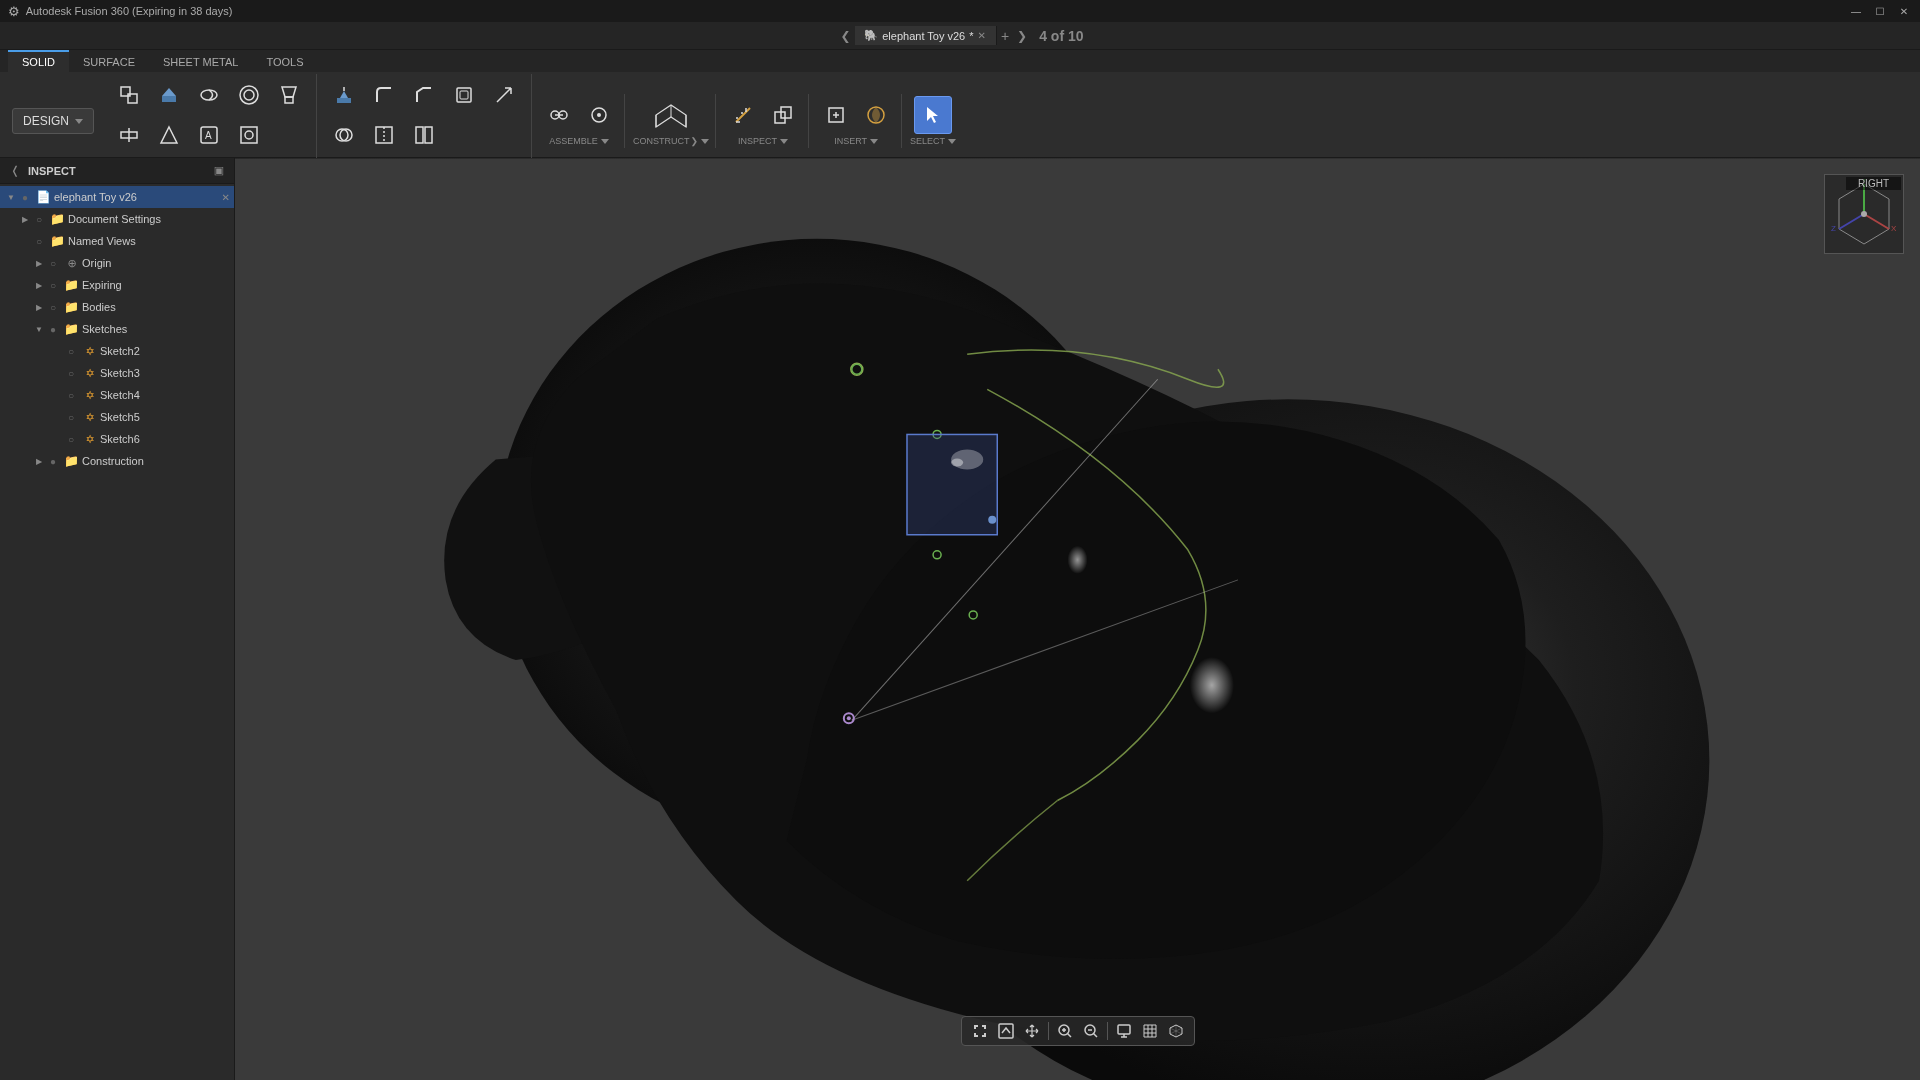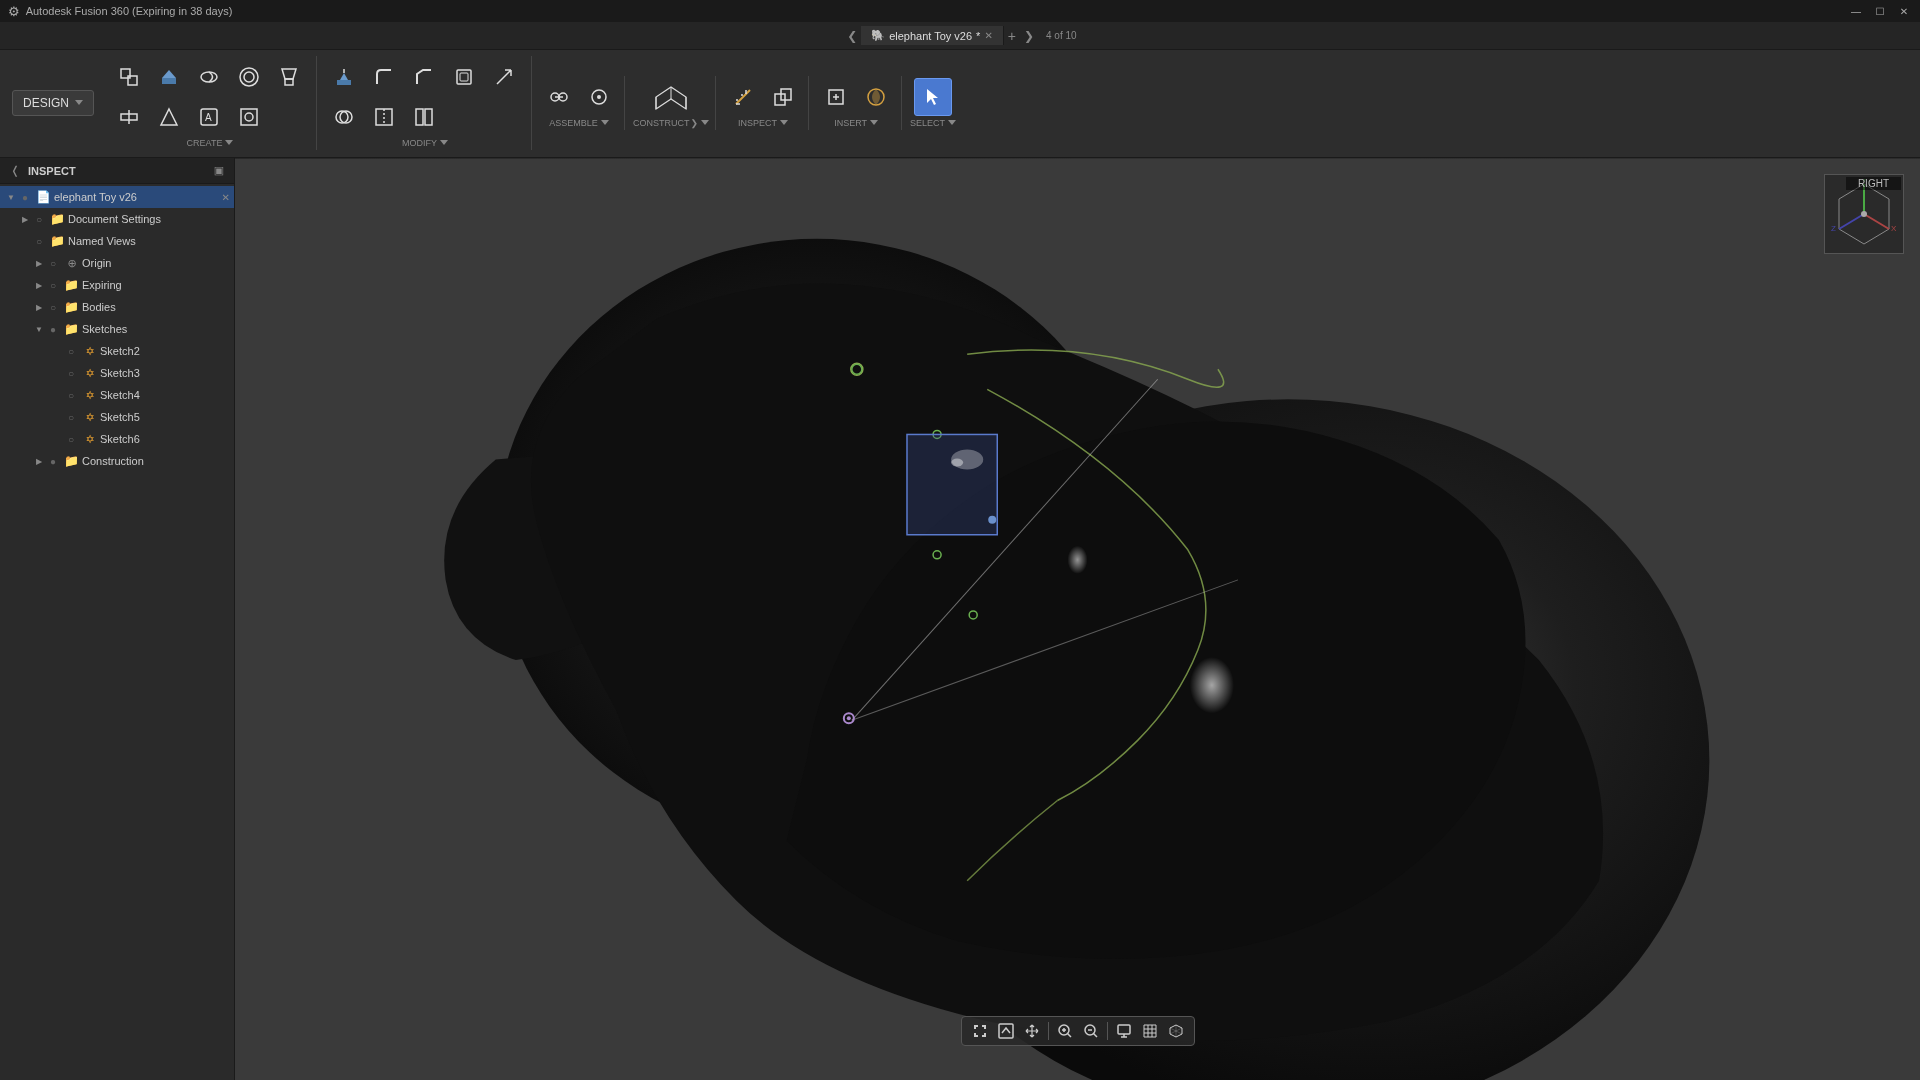--- a/index.html
+++ b/index.html
@@ -103,25 +103,39 @@
 <div class="top-center-bar">
   <span class="nav-arrow">❮</span>
   <div class="doc-tab">
     <span style="font-size:11px;">🐘</span>
     <span>elephant Toy v26</span>
     <span>*</span>
     <span class="doc-close-btn">✕</span>
   </div>
   <span class="nav-arrow" style="font-size:14px;">+</span>
   <span class="nav-arrow">❯</span>
-  <span style="font-size:10px; color:#888; margin-left:8px;">4 of 10</span>
+  <span style="font-size:14px; color:#888; margin-left:8px;font-weight:bold;">4 of 10</span>
 </div>
 
 <div id="toolbar-area">
 
+  <div id="tab-row">
+    <div class="tab" style="border-top-color:#4a9de8; background:#2d2d2d; color:#fff;">
+      <span>SOLID</span>
+    </div>
+    <div class="tab">
+      <span>SURFACE</span>
+    </div>
+    <div class="tab">
+      <span>SHEET METAL</span>
+    </div>
+    <div class="tab">
+      <span>TOOLS</span>
+    </div>
+  </div>
 
   <div id="tools-row">
 
     <div id="design-btn">
       <span>DESIGN</span>
       <span class="chevron-down"></span>
     </div>
 
     <div class="tool-group">
       <div class="tool-group-icons">

